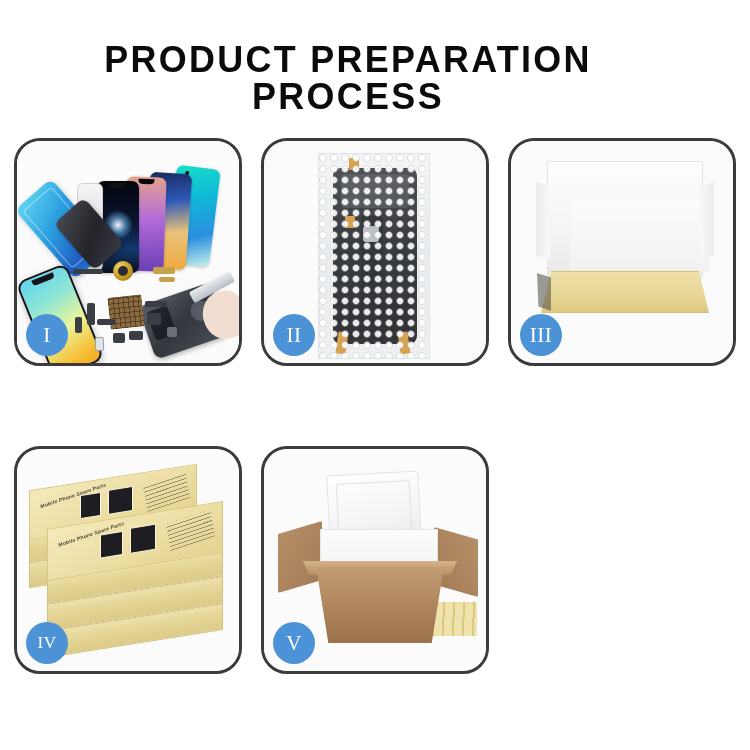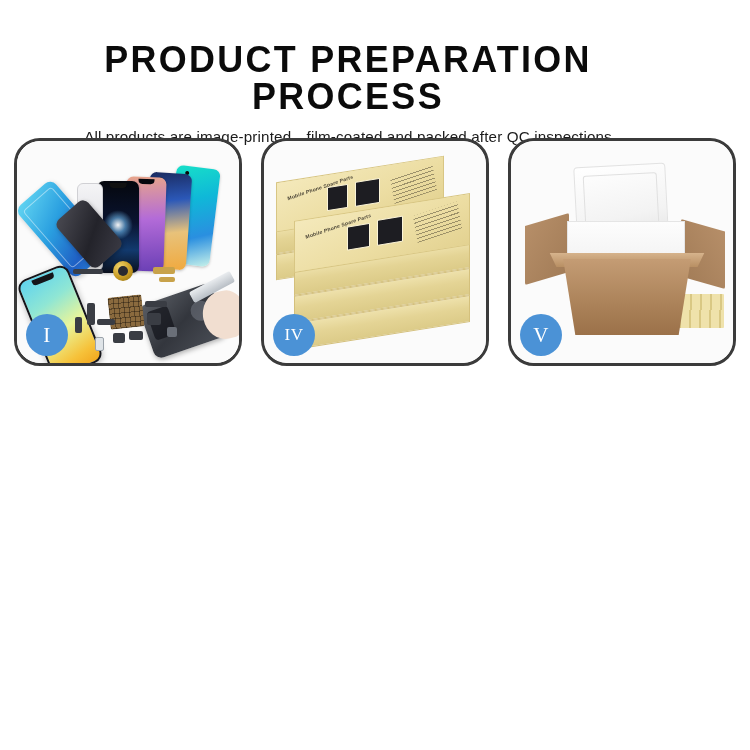--- a/index.html
+++ b/index.html
@@ -422,21 +422,20 @@
   .vi-tab-1 { left: 26px; top: 66px; width: 18px; height: 16px; transform: skewY(14deg); }
   .vi-tab-2 { left: 28px; top: 126px; width: 16px; height: 14px; transform: skewY(14deg); }
 </style>
 </head>
 <body>
 
 <div id="page">
 
   <div class="header">
     <div class="main-title">PRODUCT PREPARATION PROCESS</div>
-    <div class="sub-title">All products are image-printed，film-coated and packed after QC inspections</div>
   </div>
 
   <div class="grid">
 
     <div class="panel">
       <div class="panel-inner">
         <div class="p1-bg"></div>
 
         <div class="screen-fan">
           <div class="fan-phone fp5">
@@ -476,21 +475,52 @@
         <div class="part flex10"></div>
         <div class="part flex11"></div>
         <div class="part flex12"></div>
 
         <div class="hand"></div>
         <div class="tweezer"></div>
       </div>
       <div class="badge">I</div>
     </div>
 
-
+    <div class="panel">
+      <div class="panel-inner">
+        <div class="bubble-bag">
+          <div class="wrapped-screen">
+            <div class="ws-top"></div>
+            <div class="ws-flex"></div>
+            <div class="ws-conn"></div>
+            <div class="ws-bottom"></div>
+          </div>
+          <div class="tape tape-a"></div>
+          <div class="tape tape-b"></div>
+          <div class="tape tape-c"></div>
+          <div class="tape tape-d"></div>
+          <div class="bubble-tex"></div>
+        </div>
+      </div>
+      <div class="badge">II</div>
+    </div>
+
+    <div class="panel">
+      <div class="panel-inner">
+        <div class="box3-wrap">
+          <div class="box3-lidflap">
+            <div class="box3-foam"></div>
+          </div>
+          <div class="box3-contents"></div>
+          <div class="box3-base-front"></div>
+          <div class="box3-base-left"></div>
+        </div>
+      </div>
+      <div class="badge">III</div>
+    </div>
 
     <div class="panel">
       <div class="panel-inner">
         <div class="stack">
           <div class="slab slab-l1"></div>
           <div class="slab slab-l2"></div>
           <div class="slab slab-r1"></div>
           <div class="slab slab-r2"></div>
           <div class="slab slab-r3"></div>
 

